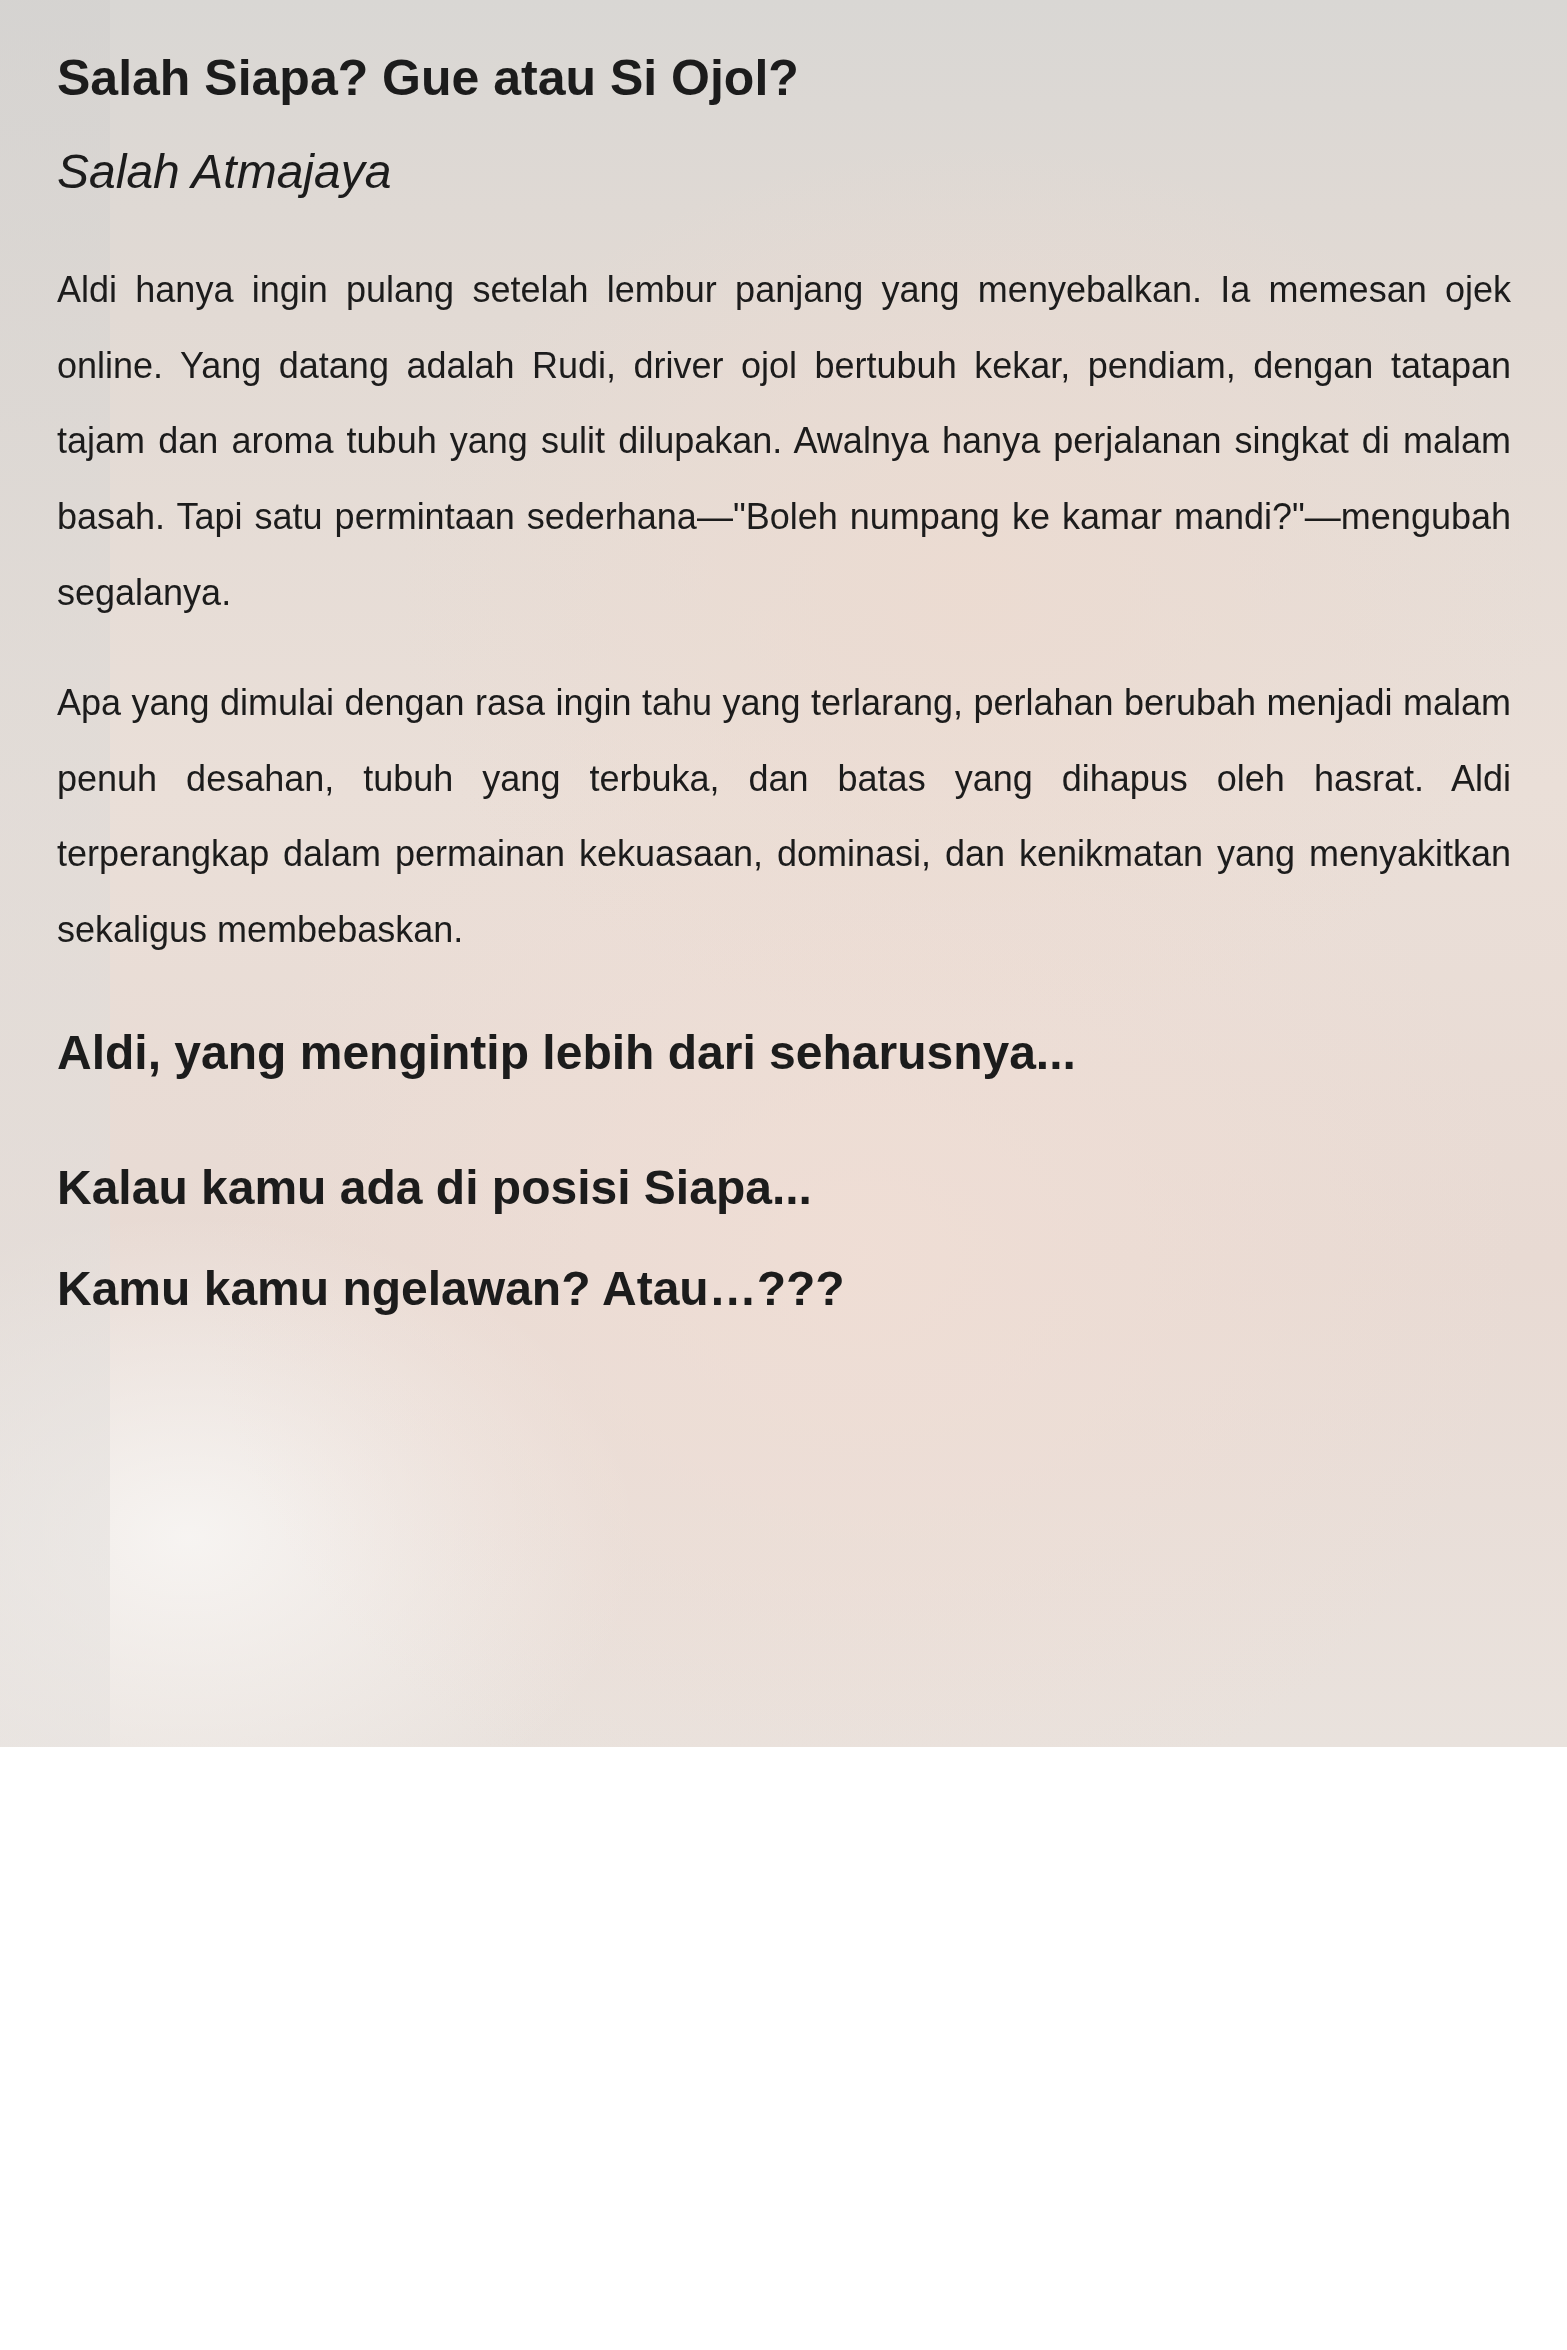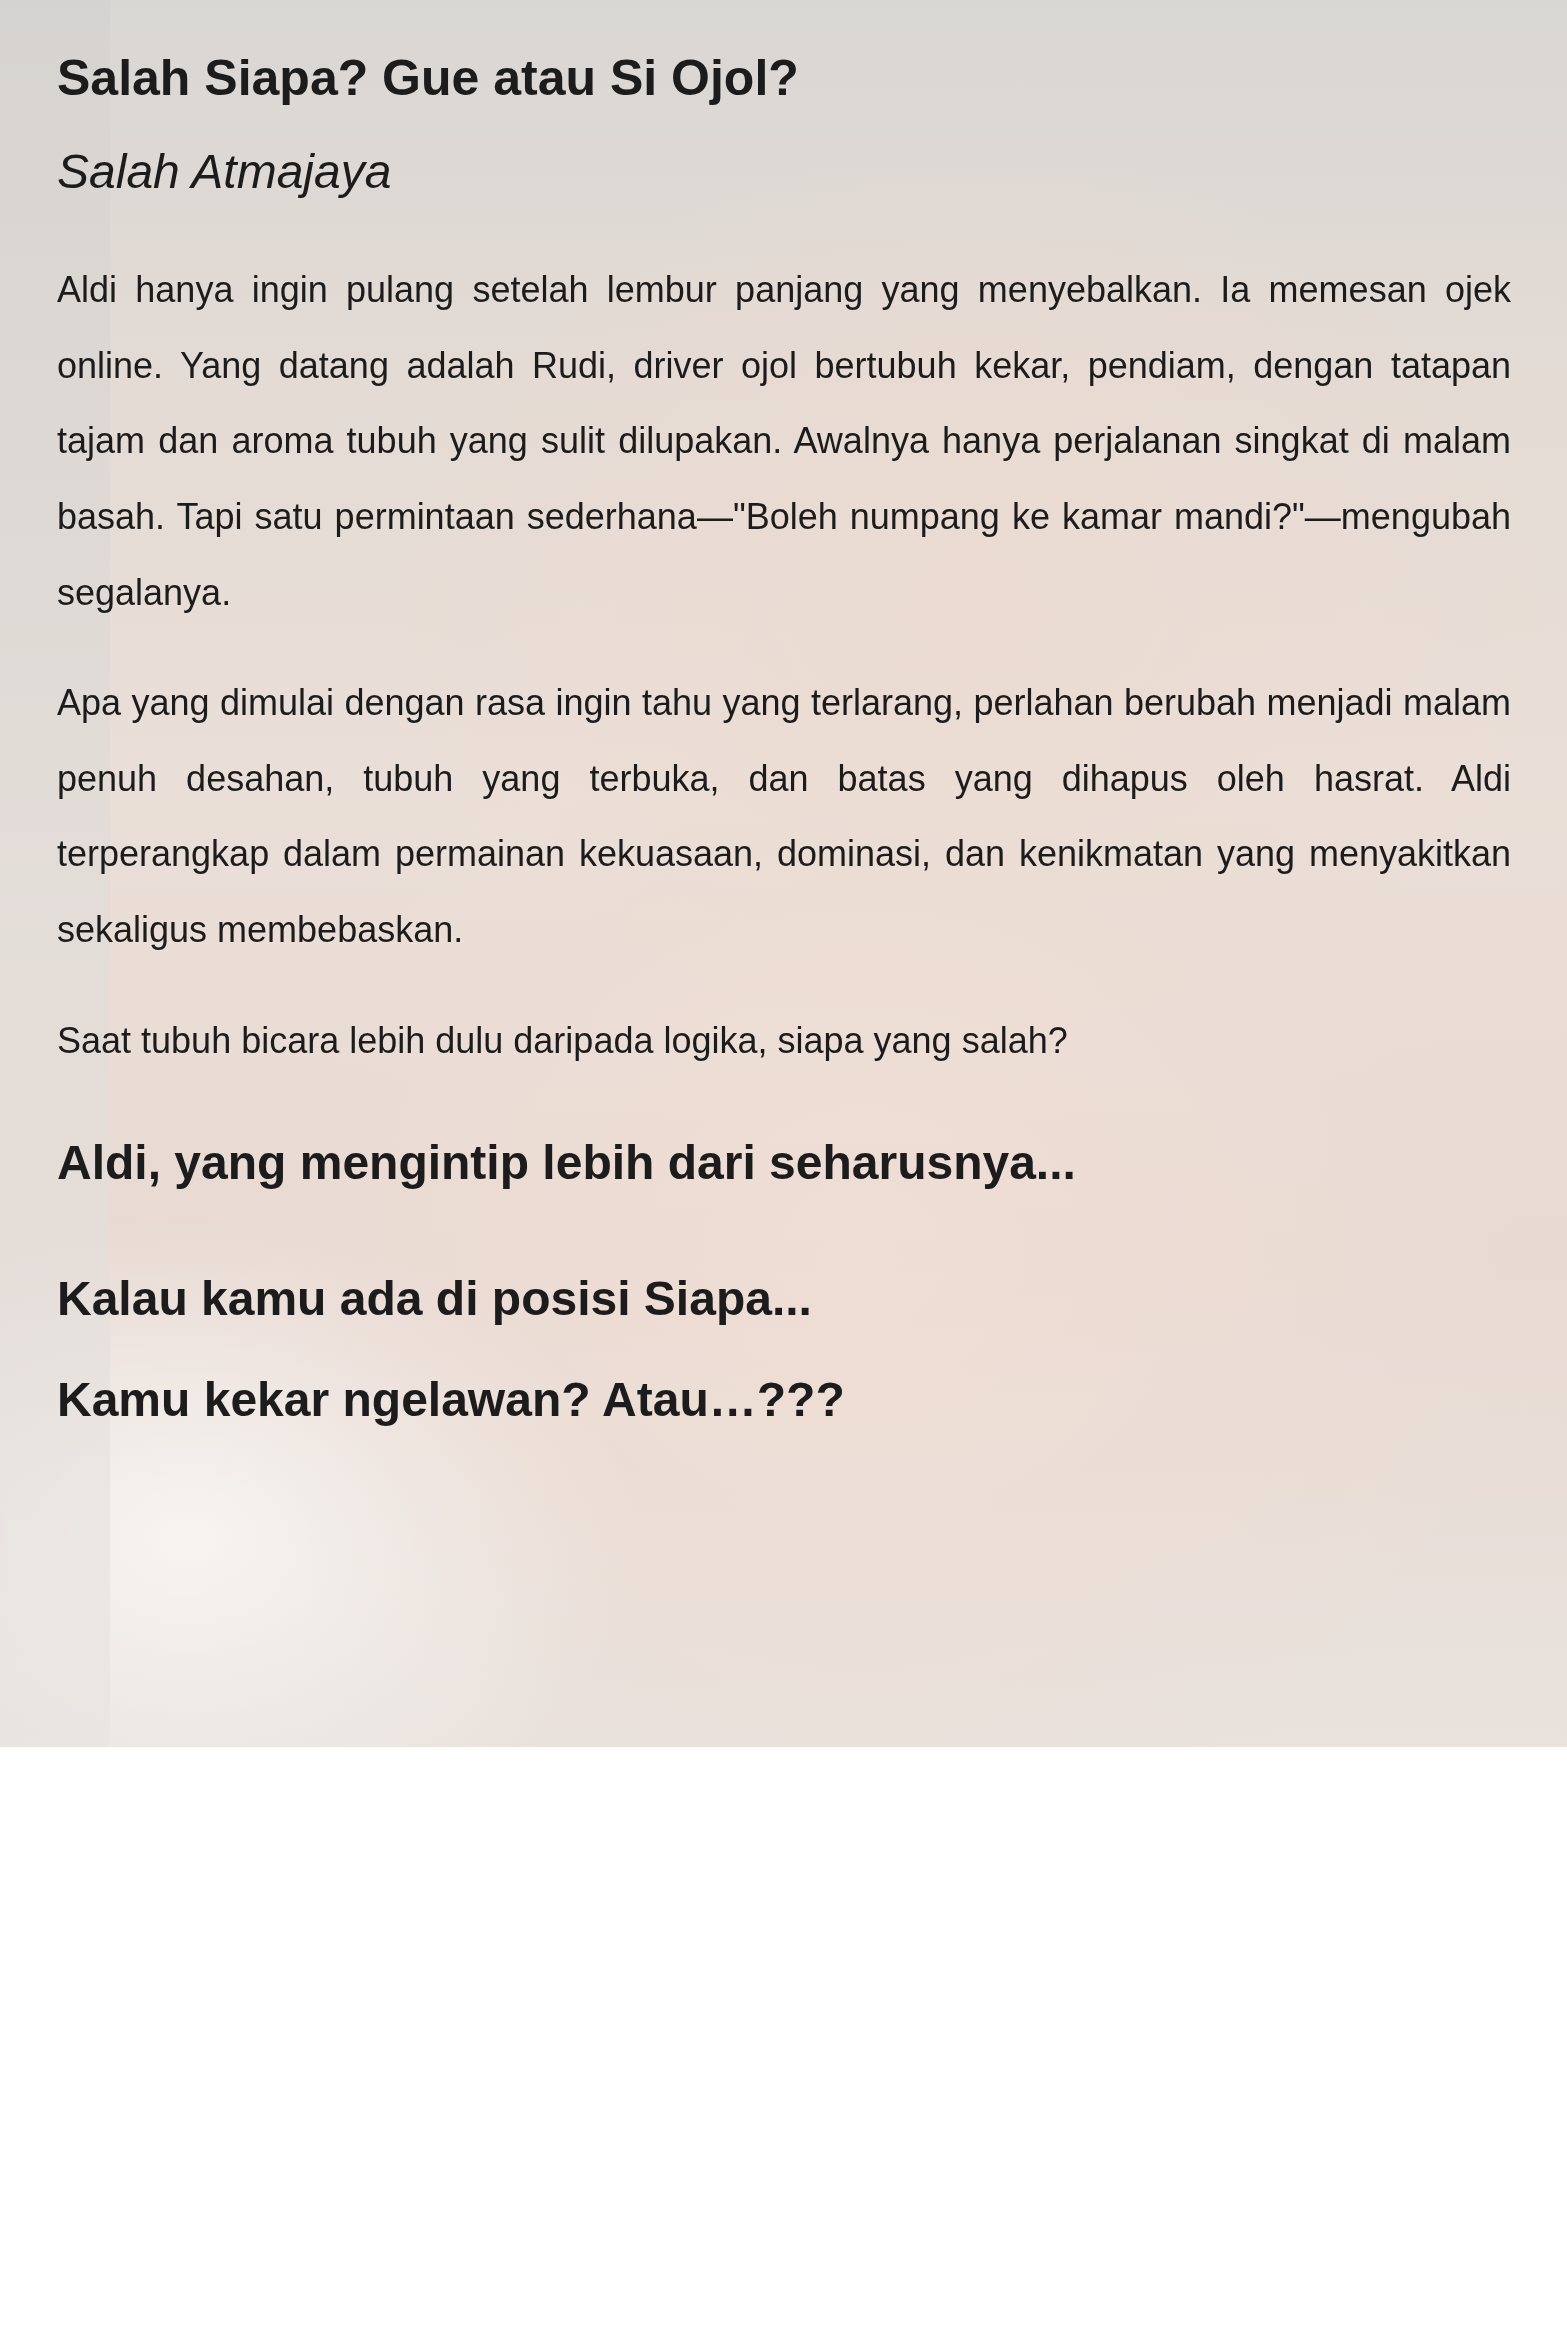--- a/index.html
+++ b/index.html
@@ -71,25 +71,24 @@
 
   <div class="content">
     <h1 class="title">Salah Siapa? Gue atau Si Ojol?</h1>
 
     <p class="author">Salah Atmajaya</p>
 
     <p class="para">Aldi hanya ingin pulang setelah lembur panjang yang menyebalkan. Ia memesan ojek online. Yang datang adalah Rudi, driver ojol bertubuh kekar, pendiam, dengan tatapan tajam dan aroma tubuh yang sulit dilupakan. Awalnya hanya perjalanan singkat di malam basah. Tapi satu permintaan sederhana—"Boleh numpang ke kamar mandi?"—mengubah segalanya.</p>
 
     <p class="para">Apa yang dimulai dengan rasa ingin tahu yang terlarang, perlahan berubah menjadi malam penuh desahan, tubuh yang terbuka, dan batas yang dihapus oleh hasrat. Aldi terperangkap dalam permainan kekuasaan, dominasi, dan kenikmatan yang menyakitkan sekaligus membebaskan.</p>
 
-    <p class="para">Saat tubuh bicara lebih dulu daripada logika, siapa yang salah?</p>
 
     <div class="bold-block">
       <p>Aldi, yang mengintip lebih dari seharusnya...</p>
     </div>
 
     <div class="bold-block">
       <p>Kalau kamu ada di posisi Siapa...</p>
-      <p>Kamu kekar ngelawan? Atau…???</p>
+      <p>Kamu kamu ngelawan? Atau…???</p>
     </div>
   </div>
 </div>
 
 
 </body></html>

